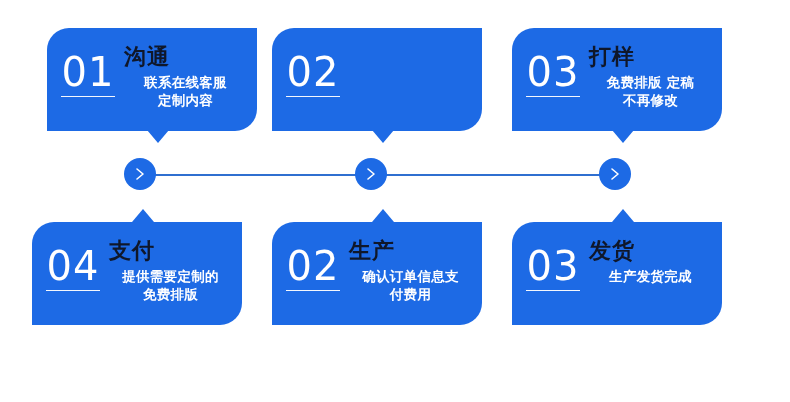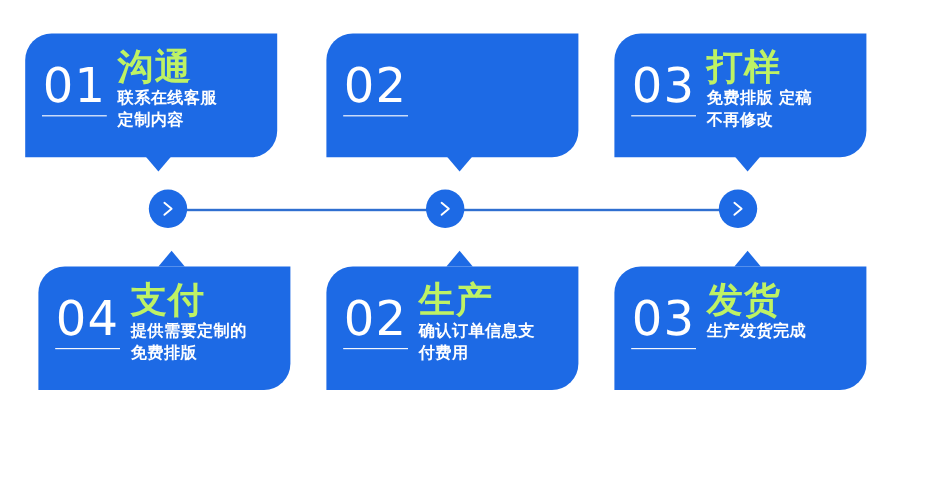--- a/index.html
+++ b/index.html
@@ -67,35 +67,36 @@
   }
 
   .text-wrap{
     flex:1 1 auto;
     margin-left:9px;
     padding-top:2px;
     min-width:0;
   }
   .card-title{
     font-family:"DejaVu Sans","Liberation Sans",sans-serif;
-    font-size:30px;
+    font-size:22px;
     line-height:26px;
     font-weight:700;
-    color:#bef264;
+    color:#0f172a;
     letter-spacing:1px;
     white-space:nowrap;
   }
   .card-desc{
     font-family:"DejaVu Sans","Liberation Sans",sans-serif;
     font-size:13.5px;
     line-height:18px;
     font-weight:700;
     color:#ffffff;
     letter-spacing:.3px;
     margin-top:3px;
+    text-align:center;
   }
 
   
   #connector{
     position:absolute;
     left:0;top:150px;
     width:790px;height:52px;
   }
   .conn-line{
     position:absolute;
@@ -111,21 +112,21 @@
     background:#1d6ae5;
     display:flex;align-items:center;justify-content:center;
   }
   .conn-node svg{display:block;}
 </style>
 </head>
 <body style="background: rgb(255, 255, 255);">
 
 <div id="stage" style="--brand: #1d6ae5;">
 
-  <div class="card row-top" style="left: 21px; top: 28px; --brand: #1d6ae5;">
+  <div class="card row-top" style="left: 47px; top: 28px; --brand: #1d6ae5;">
     <div class="notch"></div>
     <div class="card-inner">
       <div class="num-wrap">
         <div class="num">01</div>
         <div class="num-rule"></div>
       </div>
       <div class="text-wrap">
         <div class="card-title">沟通</div>
         <div class="card-desc">
           <div>联系在线客服</div>

